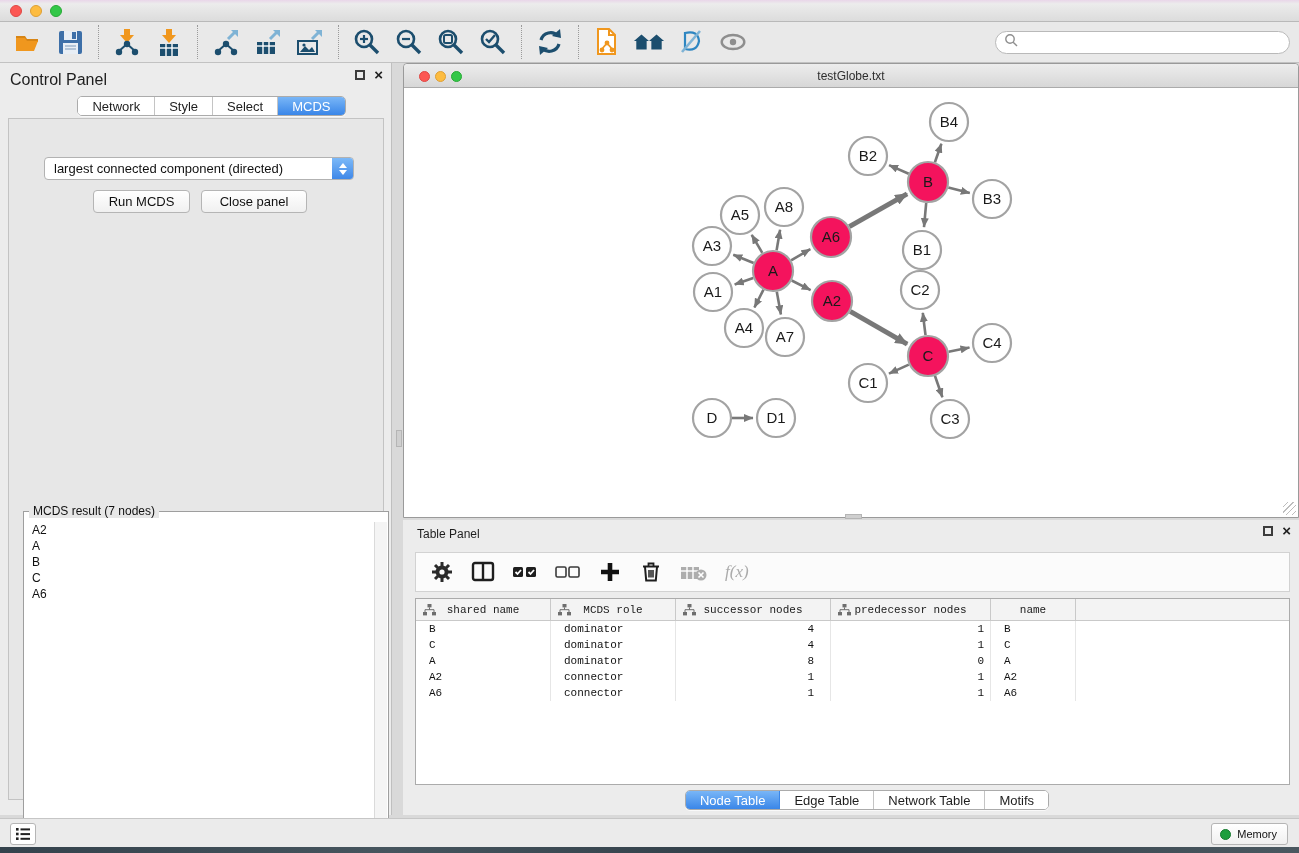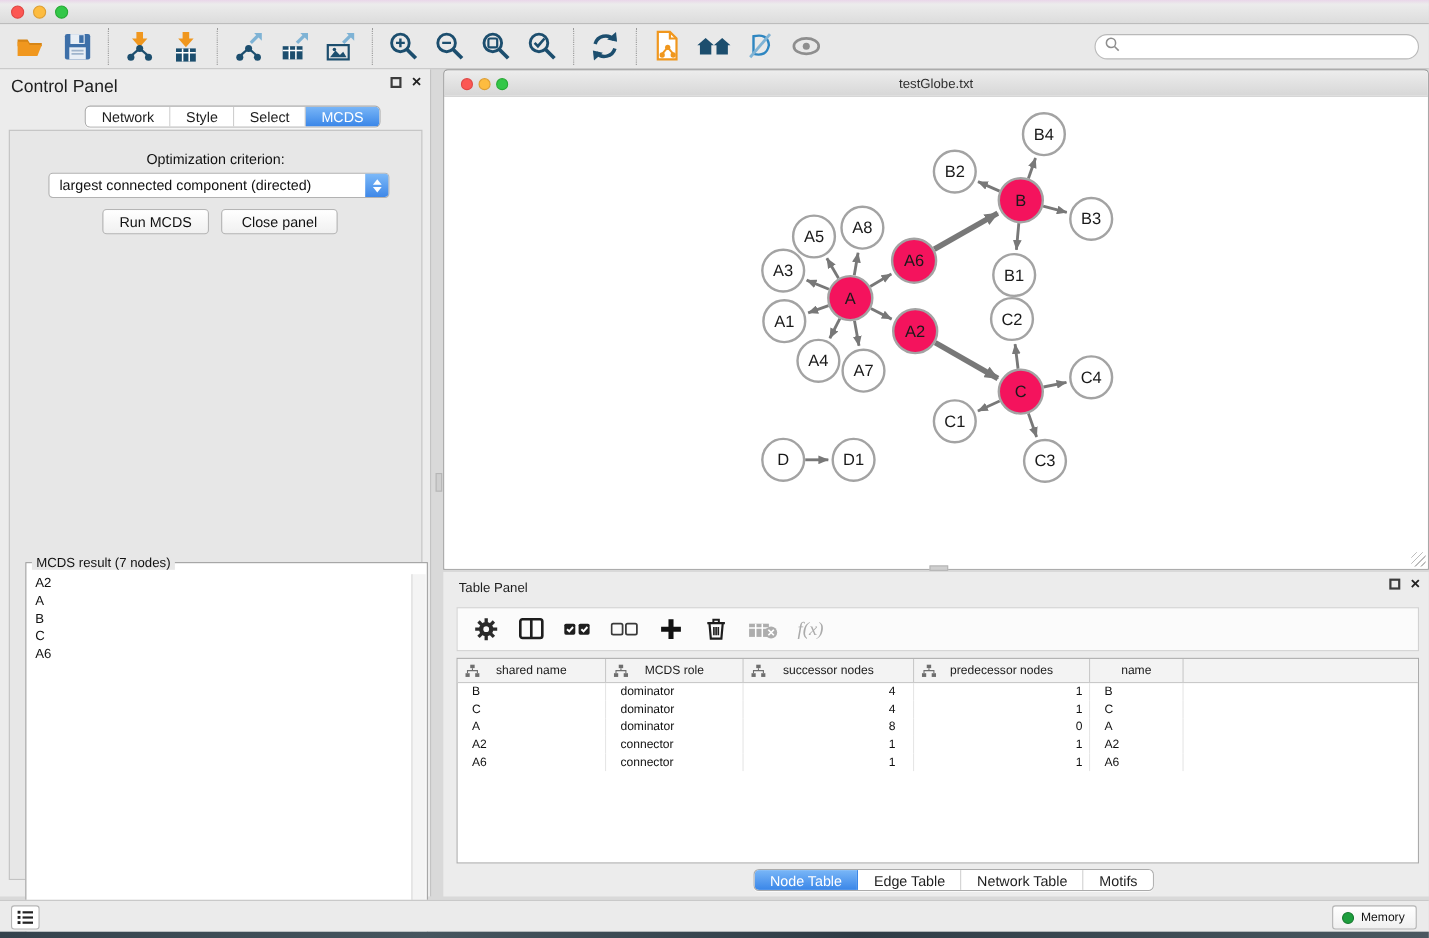--- a/index.html
+++ b/index.html
@@ -79,21 +79,21 @@
     background:repeating-linear-gradient(135deg, transparent 0 3px, #BDBDBD 3px 4px); }
 
   
   .table-panel { position:absolute; left:403px; top:520px; width:896px; height:295px; background:#ECECEC; }
   .tp-title { position:absolute; left:14px; top:7px; font-size:12px; color:#1E1E1E; }
   .tp-toolbar { position:absolute; left:12px; top:32px; width:875px; height:40px;
     background:#FBFBFB; border:1px solid #D2D2D2; display:flex; align-items:center; gap:17px; padding-left:14px; }
   .tp-icon { display:flex; align-items:center; justify-content:center; height:26px; }
   .fx-label { font-family:"Liberation Serif", serif; font-style:italic; font-size:17px; color:#ABABAB; }
   .tbl { position:absolute; left:12px; top:78px; width:875px; height:187px; background:#fff;
-    border:1px solid #ABABAB; overflow:hidden; }
+    border:1px solid #ABABAB; overflow:hidden;font-family:Liberation Mono, monospace; }
   .tbl-head { display:flex; height:22px; background:#F3F3F3; border-bottom:1px solid #C9C9C9; }
   .th-cell { position:relative; display:flex; align-items:center; justify-content:center;
     border-right:1px solid #C9C9C9; font-size:11px; color:#1A1A1A; }
   .th-cell .th-ic { position:absolute; left:7px; top:5px; }
   .tbl-row { display:flex; height:16px; }
   .td-cell { font-size:11px; color:#111; border-right:1px solid #E6E6E6; display:flex; align-items:center;
     white-space:nowrap; overflow:hidden; }
   .tp-tabs { position:absolute; left:0; right:0; top:270px; display:flex; justify-content:center; }
 
   
@@ -297,21 +297,20 @@
     </div>
     <div class="seg-tabs">
         <div class="seg-wrap" id="cp-tabs">
           <div class="seg">Network</div>
           <div class="seg">Style</div>
           <div class="seg">Select</div>
           <div class="seg active">MCDS</div>
         </div>
       </div>
     <div class="cp-content">
-      <div class="opt-label">Optimization criterion:</div>
       <div class="dropdown">
         <span class="dd-text">largest connected component (directed)</span>
         <span class="dd-stepper">
             <span class="dd-up"></span>
             <span class="dd-down"></span>
           </span>
       </div>
       <div class="cp-btn" style="left:84px; width:97px;">Run MCDS</div>
       <div class="cp-btn" style="left:192px; width:106px;">Close panel</div>
       <div class="result-group">

